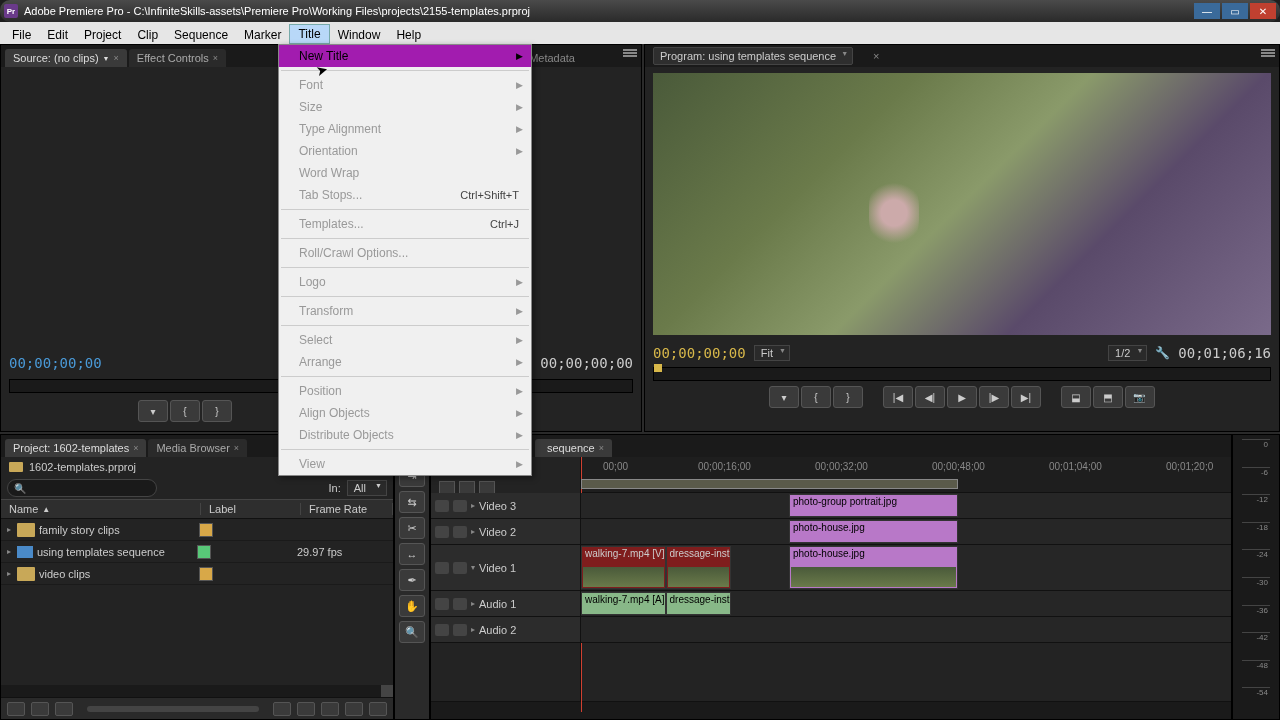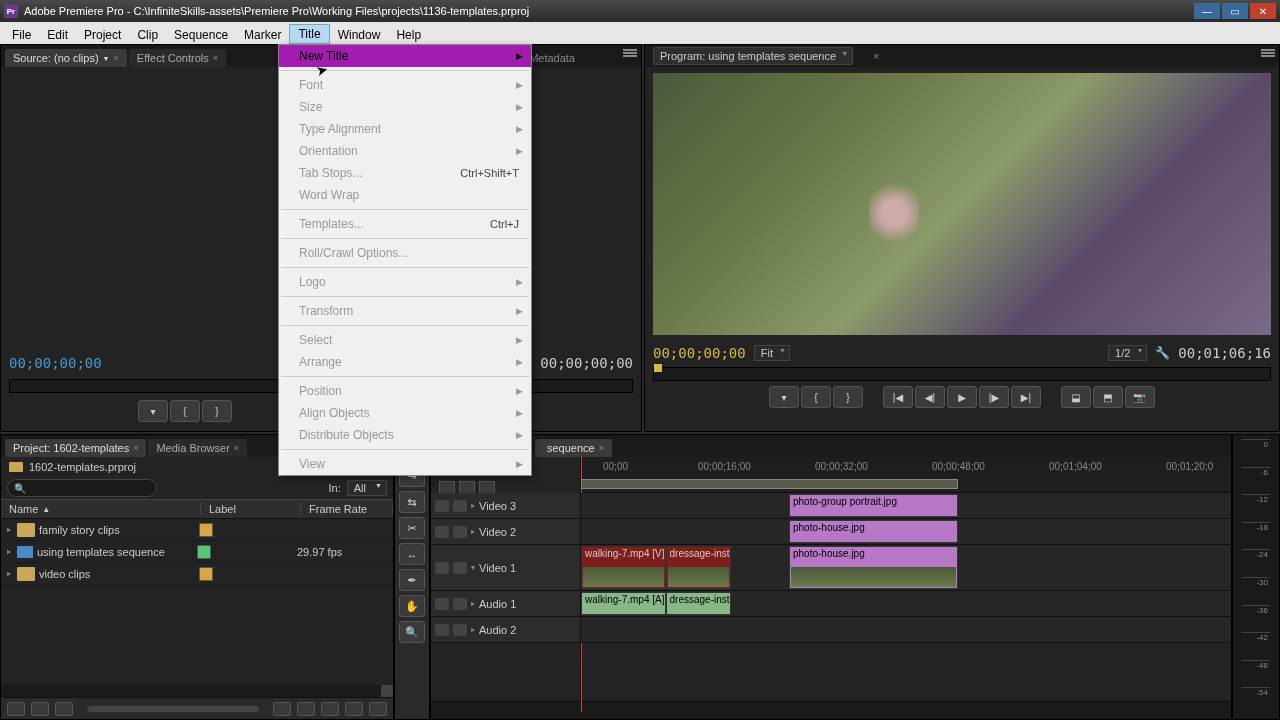--- a/index.html
+++ b/index.html
@@ -1,17 +1,17 @@
 <!DOCTYPE html>
 <html><head>
 <meta charset="utf-8">
 <style>
 * { margin: 0; padding: 0; box-sizing: border-box; font-family: "Segoe UI", Tahoma, sans-serif; }
 body { width: 1280px; height: 720px; background: #1e1e1e; overflow: hidden; font-size: 11px; color: #ccc; }
-.titlebar { height: 22px; background: linear-gradient(#4a4a4a, #2a2a2a); display: flex; align-items: center; padding: 0 4px; color: #fff; font-size: 11px; }
+.titlebar { height: 22px; background: linear-gradient(#4a4a4a, #2a2a2a); display: flex; align-items: center; padding: 0 4px; color: #fff; font-size: 11px; border-radius: 10px; }
 .titlebar .app-icon { width: 14px; height: 14px; background: #6a3a8a; border-radius: 2px; margin-right: 6px; display:flex;align-items:center;justify-content:center;font-size:8px;font-weight:bold;color:#fff; }
 .titlebar .title-text { flex: 1; }
 .titlebar .win-btns { display: flex; gap: 2px; }
 .titlebar .win-btn { width: 26px; height: 16px; display: flex; align-items: center; justify-content: center; font-size: 10px; }
 .min-btn { background: #3a6a9a; }
 .max-btn { background: #3a6a9a; }
 .close-btn { background: #c04030; }
 .menubar { height: 22px; background: #e6e6e6; display: flex; align-items: flex-end; padding: 0 4px; color: #000; font-size: 12px; }
 .menubar .menu-item { padding: 2px 8px; cursor: default; }
 .menubar .menu-item.active { background: #b8d8f8; border: 1px solid #7aa; }
@@ -111,21 +111,21 @@
 .dropdown-menu .sep { height: 1px; background: #ccc; margin: 3px 2px; }
 .cursor { position:absolute; left:316px; top:18px; font-size:14px; color:#000; z-index:101; pointer-events:none; transform:rotate(-15deg); }
 .panel-menu-icon { position:absolute; right:4px; top:4px; width:14px;height:10px;display:flex;flex-direction:column;gap:1px; }
 .panel-menu-icon span { height:2px;background:#888; }
 </style>
 </head>
 <body>
 
 <div class="titlebar">
   <div class="app-icon">Pr</div>
-  <div class="title-text">Adobe Premiere Pro - C:\InfiniteSkills-assets\Premiere Pro\Working Files\projects\1136-templates.prproj</div>
+  <div class="title-text">Adobe Premiere Pro - C:\InfiniteSkills-assets\Premiere Pro\Working Files\projects\2155-templates.prproj</div>
   <div class="win-btns">
     <div class="win-btn min-btn">—</div>
     <div class="win-btn max-btn">▭</div>
     <div class="win-btn close-btn">✕</div>
   </div>
 </div>
 
 <div class="menubar">
   <div class="menu-item">File</div>
   <div class="menu-item">Edit</div>
@@ -407,22 +407,22 @@
 
   </div>
 
   <div class="dropdown-menu" id="title-menu">
       <div class="dm-item hl">New Title<span class="arrow">▶</span></div>
       <div class="sep"></div>
       <div class="dm-item disabled">Font<span class="arrow">▶</span></div>
       <div class="dm-item disabled">Size<span class="arrow">▶</span></div>
       <div class="dm-item disabled">Type Alignment<span class="arrow">▶</span></div>
       <div class="dm-item disabled">Orientation<span class="arrow">▶</span></div>
+      <div class="dm-item disabled">Word Wrap</div>
       <div class="dm-item disabled">Tab Stops...<span class="shortcut">Ctrl+Shift+T</span></div>
-      <div class="dm-item disabled">Word Wrap</div>
       <div class="sep"></div>
       <div class="dm-item disabled">Templates...<span class="shortcut">Ctrl+J</span></div>
       <div class="sep"></div>
       <div class="dm-item disabled">Roll/Crawl Options...</div>
       <div class="sep"></div>
       <div class="dm-item disabled">Logo<span class="arrow">▶</span></div>
       <div class="sep"></div>
       <div class="dm-item disabled">Transform<span class="arrow">▶</span></div>
       <div class="sep"></div>
       <div class="dm-item disabled">Select<span class="arrow">▶</span></div>

